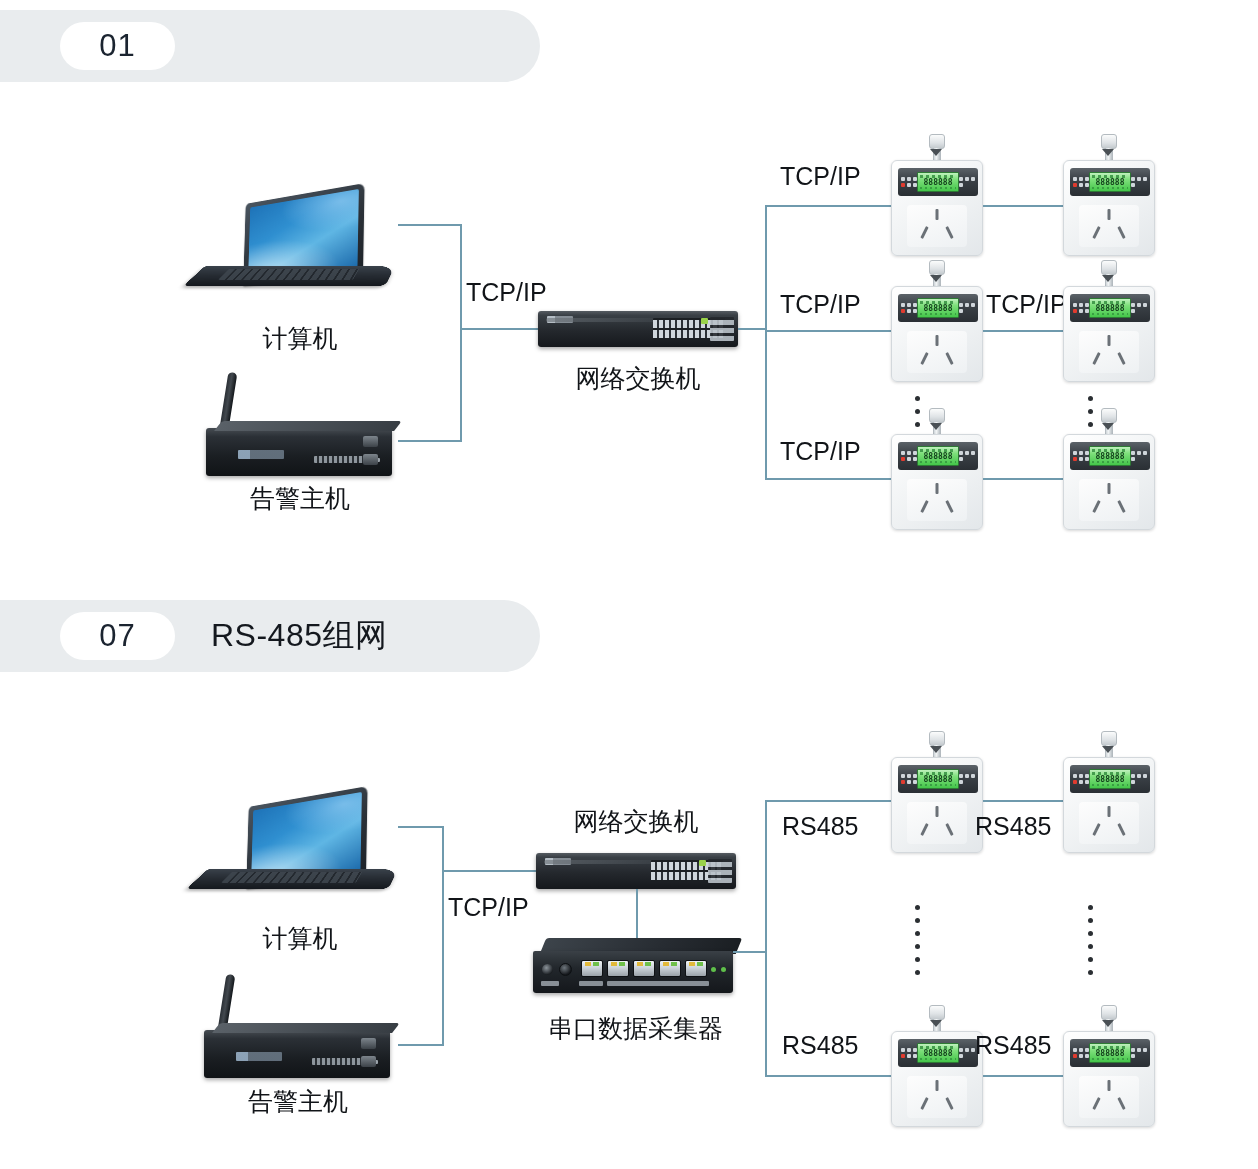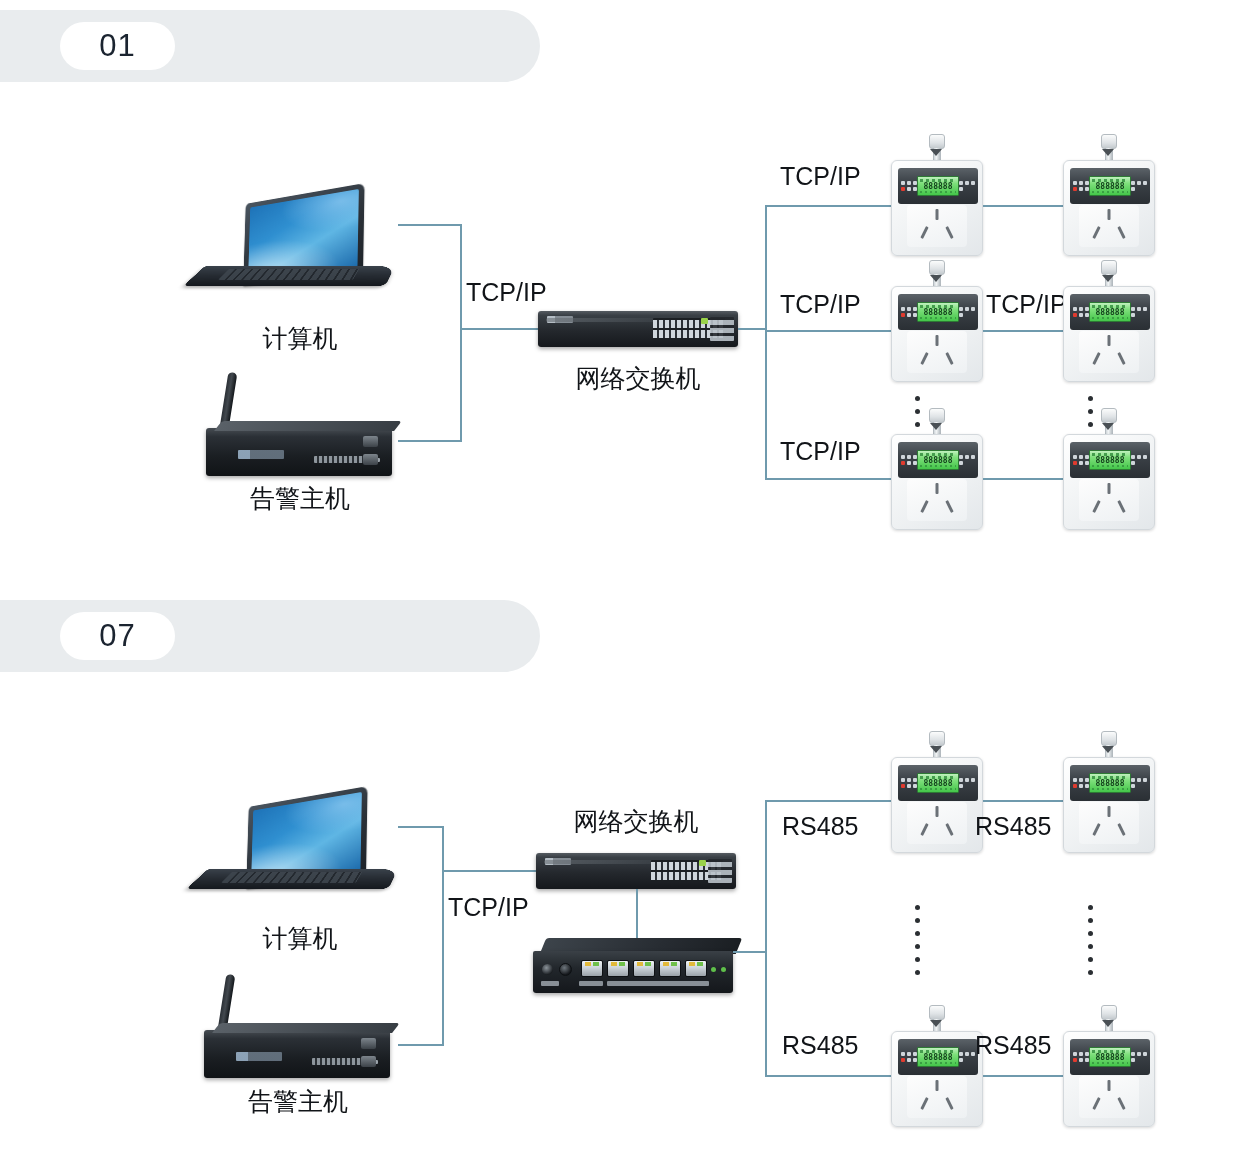--- a/index.html
+++ b/index.html
@@ -238,21 +238,21 @@
     border-top:7px solid #4a5055;
   }
   .sk-panel {
     position:absolute; inset:0;
     background:linear-gradient(145deg,#ffffff 0%,#f3f5f6 42%,#e3e7ea 100%);
     border:1px solid #d3d8dc;
     border-radius:6px;
     box-shadow:0 1px 3px rgba(0,0,0,.16);
   }
   .sk-module {
-    position:absolute; left:6px; top:7px; width:80px; height:36px;
+    position:absolute; left:6px; top:7px; width:80px; height:28px;
     background:linear-gradient(180deg,#5b6268 0%,#3b4147 40%,#2a2f34 100%);
     border-radius:3px;
     display:flex; align-items:center; justify-content:space-between;
     padding:0 3px;
   }
   .sk-btns { display:grid; grid-template-columns:repeat(3,4px); grid-gap:2px; }
   .sk-btns i { display:block; width:4px; height:4px; background:#cfd5da; border-radius:1px; }
   .sk-btns i.red { background:#e03b2f; }
   .sk-lcd {
     width:44px; height:20px;
@@ -573,20 +573,21 @@
       <div class="sk-outlet">
         <div class="sk-hole-v"></div>
         <div class="sk-hole-l"></div>
         <div class="sk-hole-r"></div>
       </div>
     </div>
   </div>
 
   <div class="banner" style="top:600px;">
     <div class="banner-pill">07</div>
+    <div class="banner-title">RS-485组网</div>
   </div>
 
   <div class="laptop" style="left:208px; top:785px;">
     <div class="lid">
         <div class="screen"></div>
       </div>
     <div class="base">
         <div class="kb"></div>
       </div>
   </div>
@@ -634,20 +635,21 @@
       <div class="co-rj" style="left:100px;"></div>
       <div class="co-rj" style="left:126px;"></div>
       <div class="co-rj" style="left:152px;"></div>
       <div class="co-dot" style="left:178px;"></div>
       <div class="co-dot" style="left:188px;"></div>
       <div class="co-label" style="left:8px; top:30px; width:18px;"></div>
       <div class="co-label" style="left:46px; top:30px; width:24px;"></div>
       <div class="co-label" style="left:74px; top:30px; width:102px;"></div>
     </div>
   </div>
+  <div class="caption" style="left:528px; top:1012px; width:215px;">串口数据采集器</div>
 
   <div class="ln-h" style="left:733px; top:951px; width:32px;"></div>
   <div class="ln-v" style="left:765px; top:800px; height:276px;"></div>
 
   <div class="ln-h" style="left:765px; top:800px; width:130px;"></div>
   <div class="conn-label" style="left:782px; top:812px;">RS485</div>
   <div class="socket" style="left:891px; top:757px;">
     <div class="sk-plug">
       <div class="sk-plug-body"></div>
       <div class="sk-plug-neck"></div>

